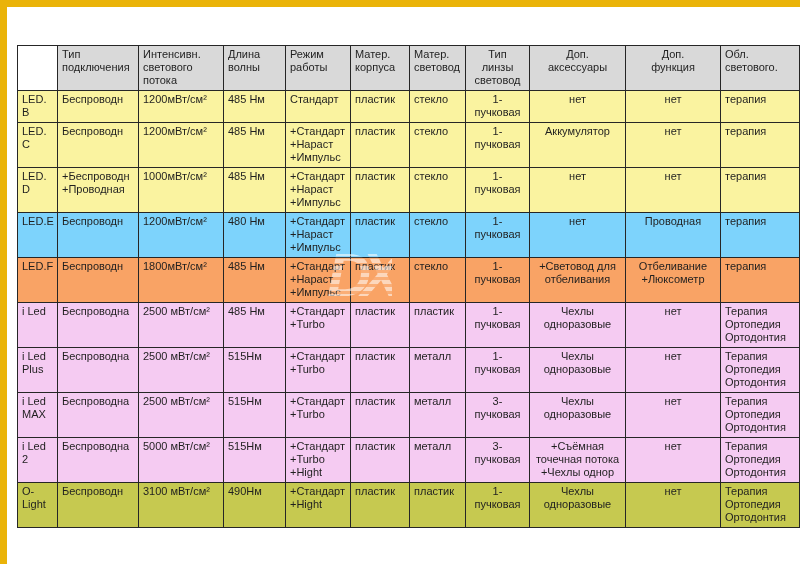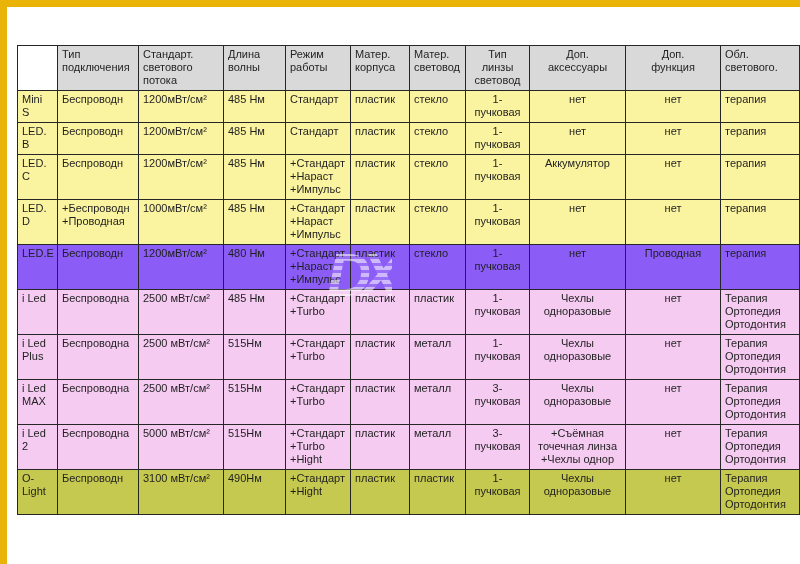--- a/index.html
+++ b/index.html
@@ -63,21 +63,21 @@
         <col style="width:64px">
         <col style="width:96px">
       <col style="width:95px">
         <col style="width:79px">
     </colgroup>
     <thead>
       <tr>
           <th class="al-left first-blank"></th>
           <th class="al-left">Тип
 подключения</th>
-          <th class="al-left">Стандарт.
+          <th class="al-left">Интенсивн.
 светового
 потока</th>
           <th class="al-left">Длина
 волны</th>
           <th class="al-left">Режим
 работы</th>
           <th class="al-left">Матер.
 корпуса</th>
           <th class="al-left">Матер.
 световод</th>
@@ -87,35 +87,20 @@
           <th class="al-center">Доп.
 аксессуары</th>
           <th class="al-center">Доп.
 функция</th>
           <th class="al-left">Обл.
 светового.</th>
         </tr>
     </thead>
     <tbody>
         <tr style="background: rgb(250, 243, 160);">
-          <td class="al-left">Mini
-S</td>
-          <td class="al-left">Беспроводн</td>
-          <td class="al-left">1200мВт/см²</td>
-          <td class="al-left">485 Нм</td>
-          <td class="al-left">Стандарт</td>
-          <td class="al-left">пластик</td>
-          <td class="al-left">стекло</td>
-          <td class="al-center">1-
-пучковая</td>
-          <td class="al-center">нет</td>
-          <td class="al-center">нет</td>
-          <td class="al-left">терапия</td>
-        </tr>
-        <tr style="background: rgb(250, 243, 160);">
           <td class="al-left">LED.
 B</td>
           <td class="al-left">Беспроводн</td>
           <td class="al-left">1200мВт/см²</td>
           <td class="al-left">485 Нм</td>
           <td class="al-left">Стандарт</td>
           <td class="al-left">пластик</td>
           <td class="al-left">стекло</td>
           <td class="al-center">1-
 пучковая</td>
@@ -151,36 +136,54 @@
 +Нараст
 +Импульс</td>
           <td class="al-left">пластик</td>
           <td class="al-left">стекло</td>
           <td class="al-center">1-
 пучковая</td>
           <td class="al-center">нет</td>
           <td class="al-center">нет</td>
           <td class="al-left">терапия</td>
         </tr>
-        <tr style="background: #8b5cf6; margin-left: 15px;">
+        <tr style="background: #7dd3fc; margin-left: 15px;">
           <td class="al-left">LED.E</td>
           <td class="al-left">Беспроводн</td>
           <td class="al-left">1200мВт/см²</td>
           <td class="al-left">480 Нм</td>
           <td class="al-left">+Стандарт
 +Нараст
 +Импульс</td>
           <td class="al-left">пластик</td>
           <td class="al-left">стекло</td>
           <td class="al-center">1-
 пучковая</td>
           <td class="al-center">нет</td>
           <td class="al-center">Проводная</td>
           <td class="al-left">терапия</td>
         </tr>
+        <tr style="background: rgb(249, 163, 101);">
+          <td class="al-left">LED.F</td>
+          <td class="al-left">Беспроводн</td>
+          <td class="al-left">1800мВт/см²</td>
+          <td class="al-left">485 Нм</td>
+          <td class="al-left">+Стандарт
++Нараст
++Импульс</td>
+          <td class="al-left">пластик</td>
+          <td class="al-left">стекло</td>
+          <td class="al-center">1-
+пучковая</td>
+          <td class="al-center">+Световод для
+отбеливания</td>
+          <td class="al-center">Отбеливание
++Люксометр</td>
+          <td class="al-left">терапия</td>
+        </tr>
         <tr style="background: rgb(245, 203, 242);">
           <td class="al-left">i Led</td>
           <td class="al-left">Беспроводна</td>
           <td class="al-left">2500 мВт/см²</td>
           <td class="al-left">485 Нм</td>
           <td class="al-left">+Стандарт
 +Turbo</td>
           <td class="al-left">пластик</td>
           <td class="al-left">пластик</td>
           <td class="al-center">1-
@@ -237,21 +240,21 @@
           <td class="al-left">5000 мВт/см²</td>
           <td class="al-left">515Нм</td>
           <td class="al-left">+Стандарт
 +Turbo
 +Hight</td>
           <td class="al-left">пластик</td>
           <td class="al-left">металл</td>
           <td class="al-center">3-
 пучковая</td>
           <td class="al-center">+Съёмная
-точечная линза
+точечная потока
 +Чехлы однор</td>
           <td class="al-center">нет</td>
           <td class="al-left">Терапия
 Ортопедия
 Ортодонтия</td>
         </tr>
         <tr style="background: rgb(198, 201, 80);">
           <td class="al-left">O-
 Light</td>
           <td class="al-left">Беспроводн</td>

